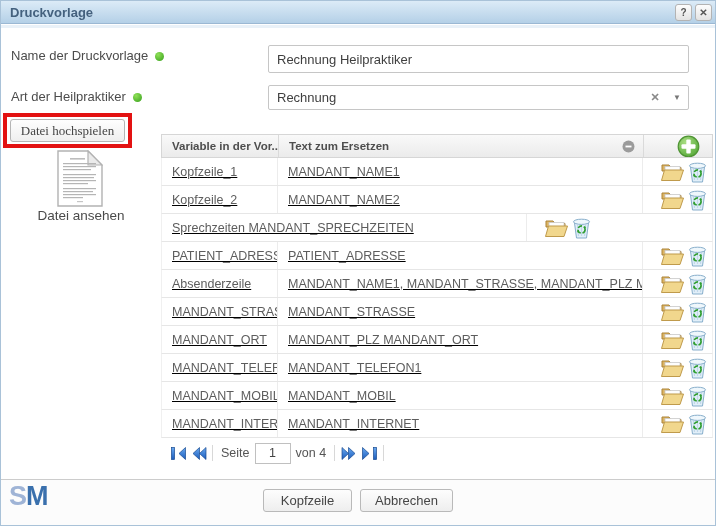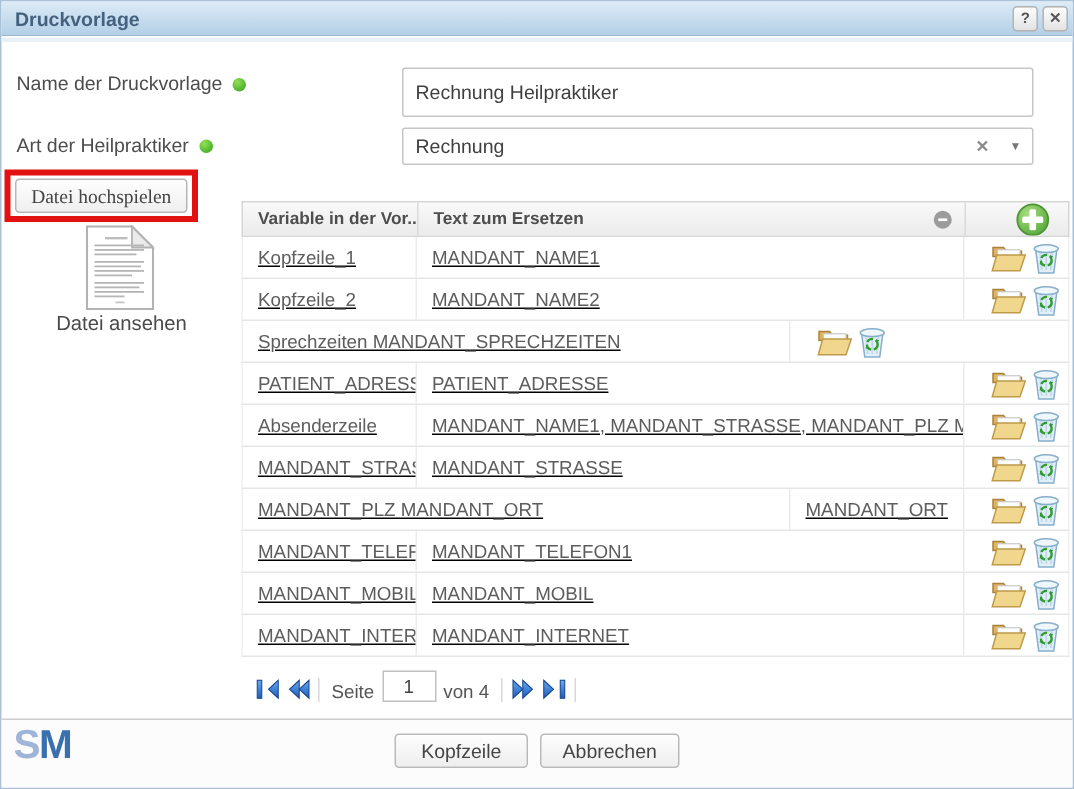--- a/index.html
+++ b/index.html
@@ -17,21 +17,21 @@
     text-align:center; line-height:15px; cursor:pointer; }
   .tb-help { right:23px; }
   .tb-close { right:3px; }
 
   
   .form-label { position:absolute; font-size:13px; color:#4c4c4c; white-space:nowrap; }
   .lbl-name { left:10px; top:47px; }
   .lbl-type { left:10px; top:88px; }
   .req-dot { display:inline-block; width:9px; height:9px; border-radius:50%; margin-left:7px;
     background:radial-gradient(circle at 35% 30%, #90e158, #4caf2a 75%); vertical-align:-1px; }
-  .text-input { position:absolute; left:267px; width:421px; height:33px; border:1px solid #c6c6c6;
+  .text-input { position:absolute; left:267px; width:421px; height:28px; border:1px solid #c6c6c6;
     border-radius:2px; padding:0 8px; font-size:13px; color:#3f3f3f; font-family:inherit; background:#fff; }
   .inp-name { top:44px; }
   .combo { position:absolute; left:267px; top:84px; width:421px; height:25px; border:1px solid #c6c6c6;
     border-radius:2px; display:flex; align-items:center; background:#fff; cursor:pointer; }
   .combo-value { flex:1; padding-left:8px; font-size:13px; color:#404040; }
   .combo-clear { width:22px; text-align:center; color:#8a8a8a; font-size:11px; font-weight:bold; }
   .combo-arrow { width:22px; text-align:center; color:#777; font-size:8px; }
 
   
   .red-box { position:absolute; left:2px; top:112px; width:129px; height:35px; border:4px solid #e31212; }
@@ -54,21 +54,21 @@
     border-right:1px solid #f0f0f0; background:#fff;text-decoration:underline; }
   .cell { display:flex; align-items:center; padding-left:10px; font-size:12.5px; color:#5d5d5d;
     border-right:1px solid #ececec; white-space:nowrap; overflow:hidden; }
   .cell-var { width:116px; }
   .cell-text { width:365px; }
   .cell-actions { width:69px; border-right:none; justify-content:flex-end; padding:0 4px 0 0; gap:2px; }
   .icon-btn { display:inline-flex; cursor:pointer; }
   .add-btn { display:inline-flex; cursor:pointer; }
 
   
-  .pager { display:flex; align-items:flex-end; height:30px; padding-left:8px; gap:2px; }
+  .pager { display:flex; align-items:center; height:30px; padding-left:8px; gap:2px; }
   .pg-btn { width:18px; height:18px; display:inline-flex; align-items:center; justify-content:center; cursor:pointer; }
   .pg-sep { width:1px; height:16px; background:#d8d8d8; margin:0 3px; }
   .pg-label { font-size:12.5px; color:#555; padding:0 3px; }
   .pg-input { width:36px; height:21px; border:1px solid #c0c0c0; text-align:center; font-size:12.5px;
     color:#444; font-family:inherit; }
 
   
   .footer { position:absolute; left:0; bottom:0; width:100%; height:46px; background:#fcfcfc;
     border-top:1px solid #cccccc;padding-left:9px; }
   .logo { position:absolute; left:8px; top:1px; font-size:27px; font-weight:bold; letter-spacing:-1px; }
@@ -306,22 +306,22 @@
           <ellipse cx="10.5" cy="4.8" rx="8" ry="2.6" fill="#eff7fc" stroke="#87aecb" stroke-width="1"></ellipse>
           <circle cx="10.5" cy="12.5" r="3.6" fill="none" stroke="#2f9e2f" stroke-width="1.6" stroke-dasharray="4.5 1.8"></circle>
           <path d="M13.2,9.2 L15.2,10 L13.6,11.4 Z" fill="#2f9e2f"></path>
           <path d="M7.8,15.8 L5.8,15 L7.4,13.6 Z" fill="#2f9e2f"></path>
         </svg>
       </span>
     </div>
   </div>
 
   <div class="trow">
+    <div class="cell cell-var">MANDANT_ORT</div>
     <div class="cell cell-text">MANDANT_PLZ MANDANT_ORT</div>
-    <div class="cell cell-var">MANDANT_ORT</div>
     <div class="cell cell-actions">
       <span class="icon-btn">
         <svg width="25" height="21" viewBox="0 0 25 21">
           <path d="M2,4 H9 L11,6.5 H21 V10 H2 Z" fill="#dcb463" stroke="#ab8338" stroke-width="1"></path>
           <rect x="5" y="5.5" width="15" height="11" fill="#fdfdfd" stroke="#c9c9c9" stroke-width="0.8"></rect>
           <path d="M4.5,9 H23.5 L20,19.5 H1.5 Z" fill="#f1d78d" stroke="#bf9a4b" stroke-width="1"></path>
         </svg>
       </span>
       <span class="icon-btn">
         <svg width="21" height="22" viewBox="0 0 21 22">

